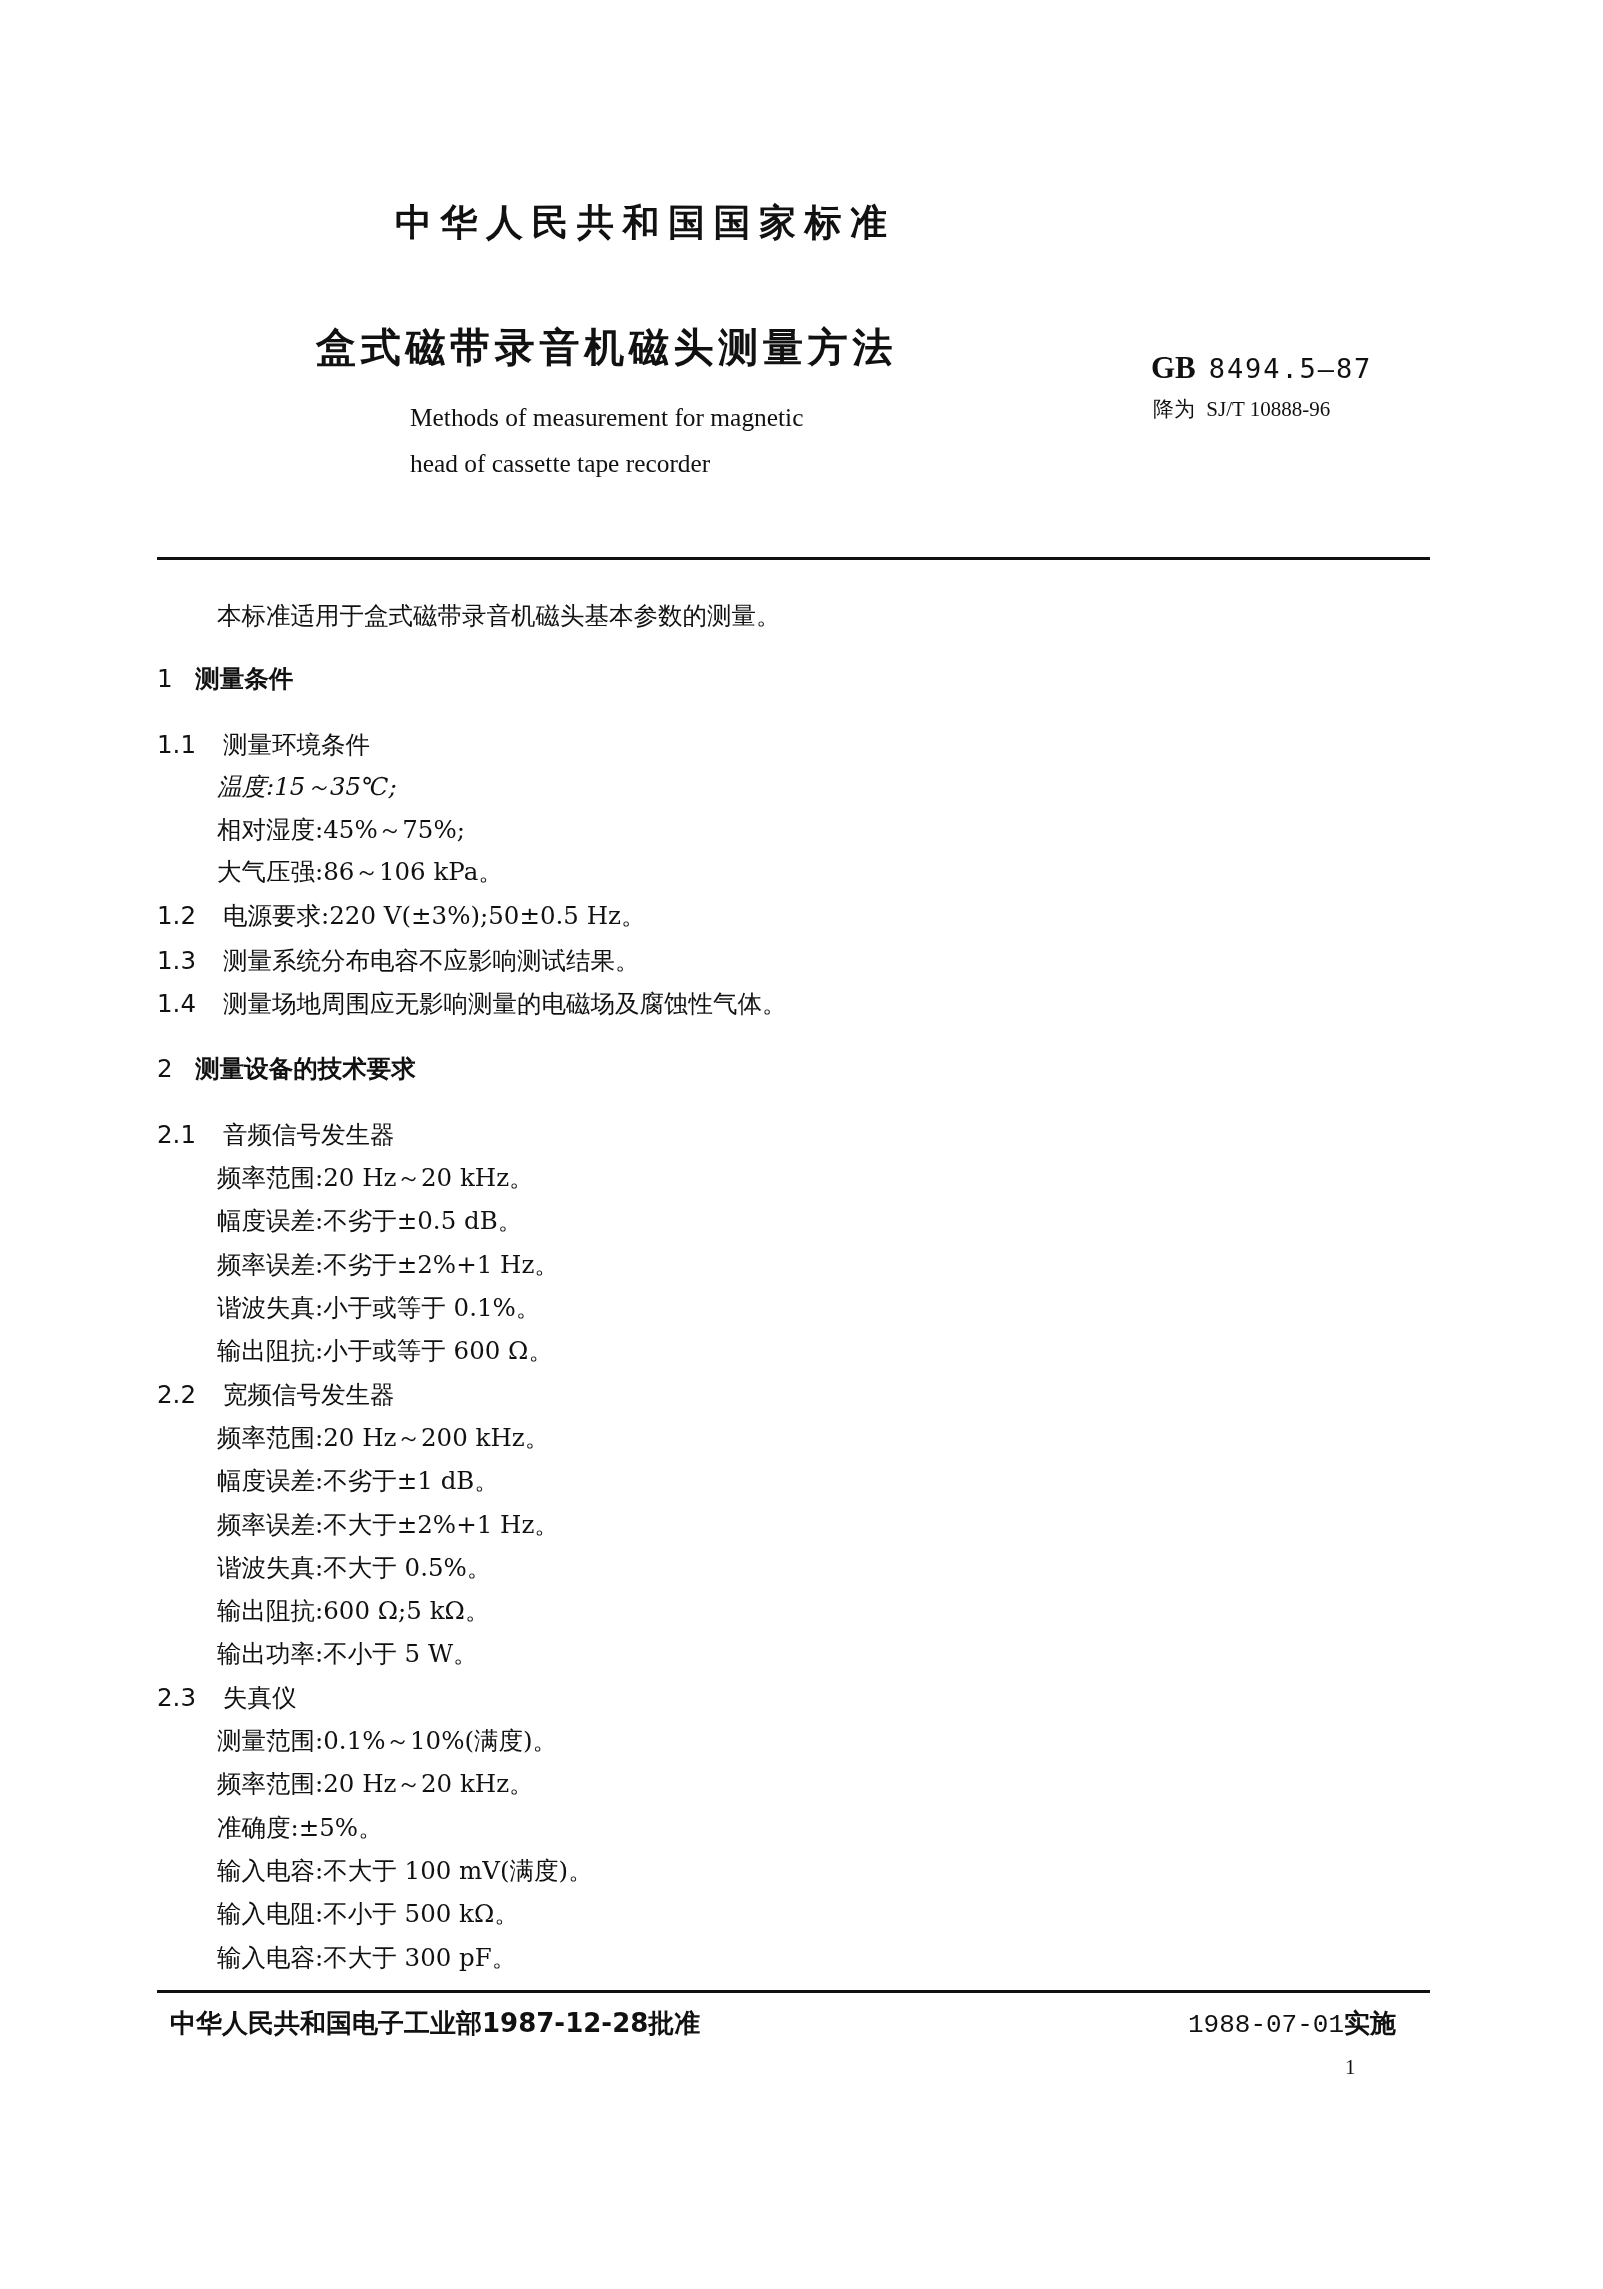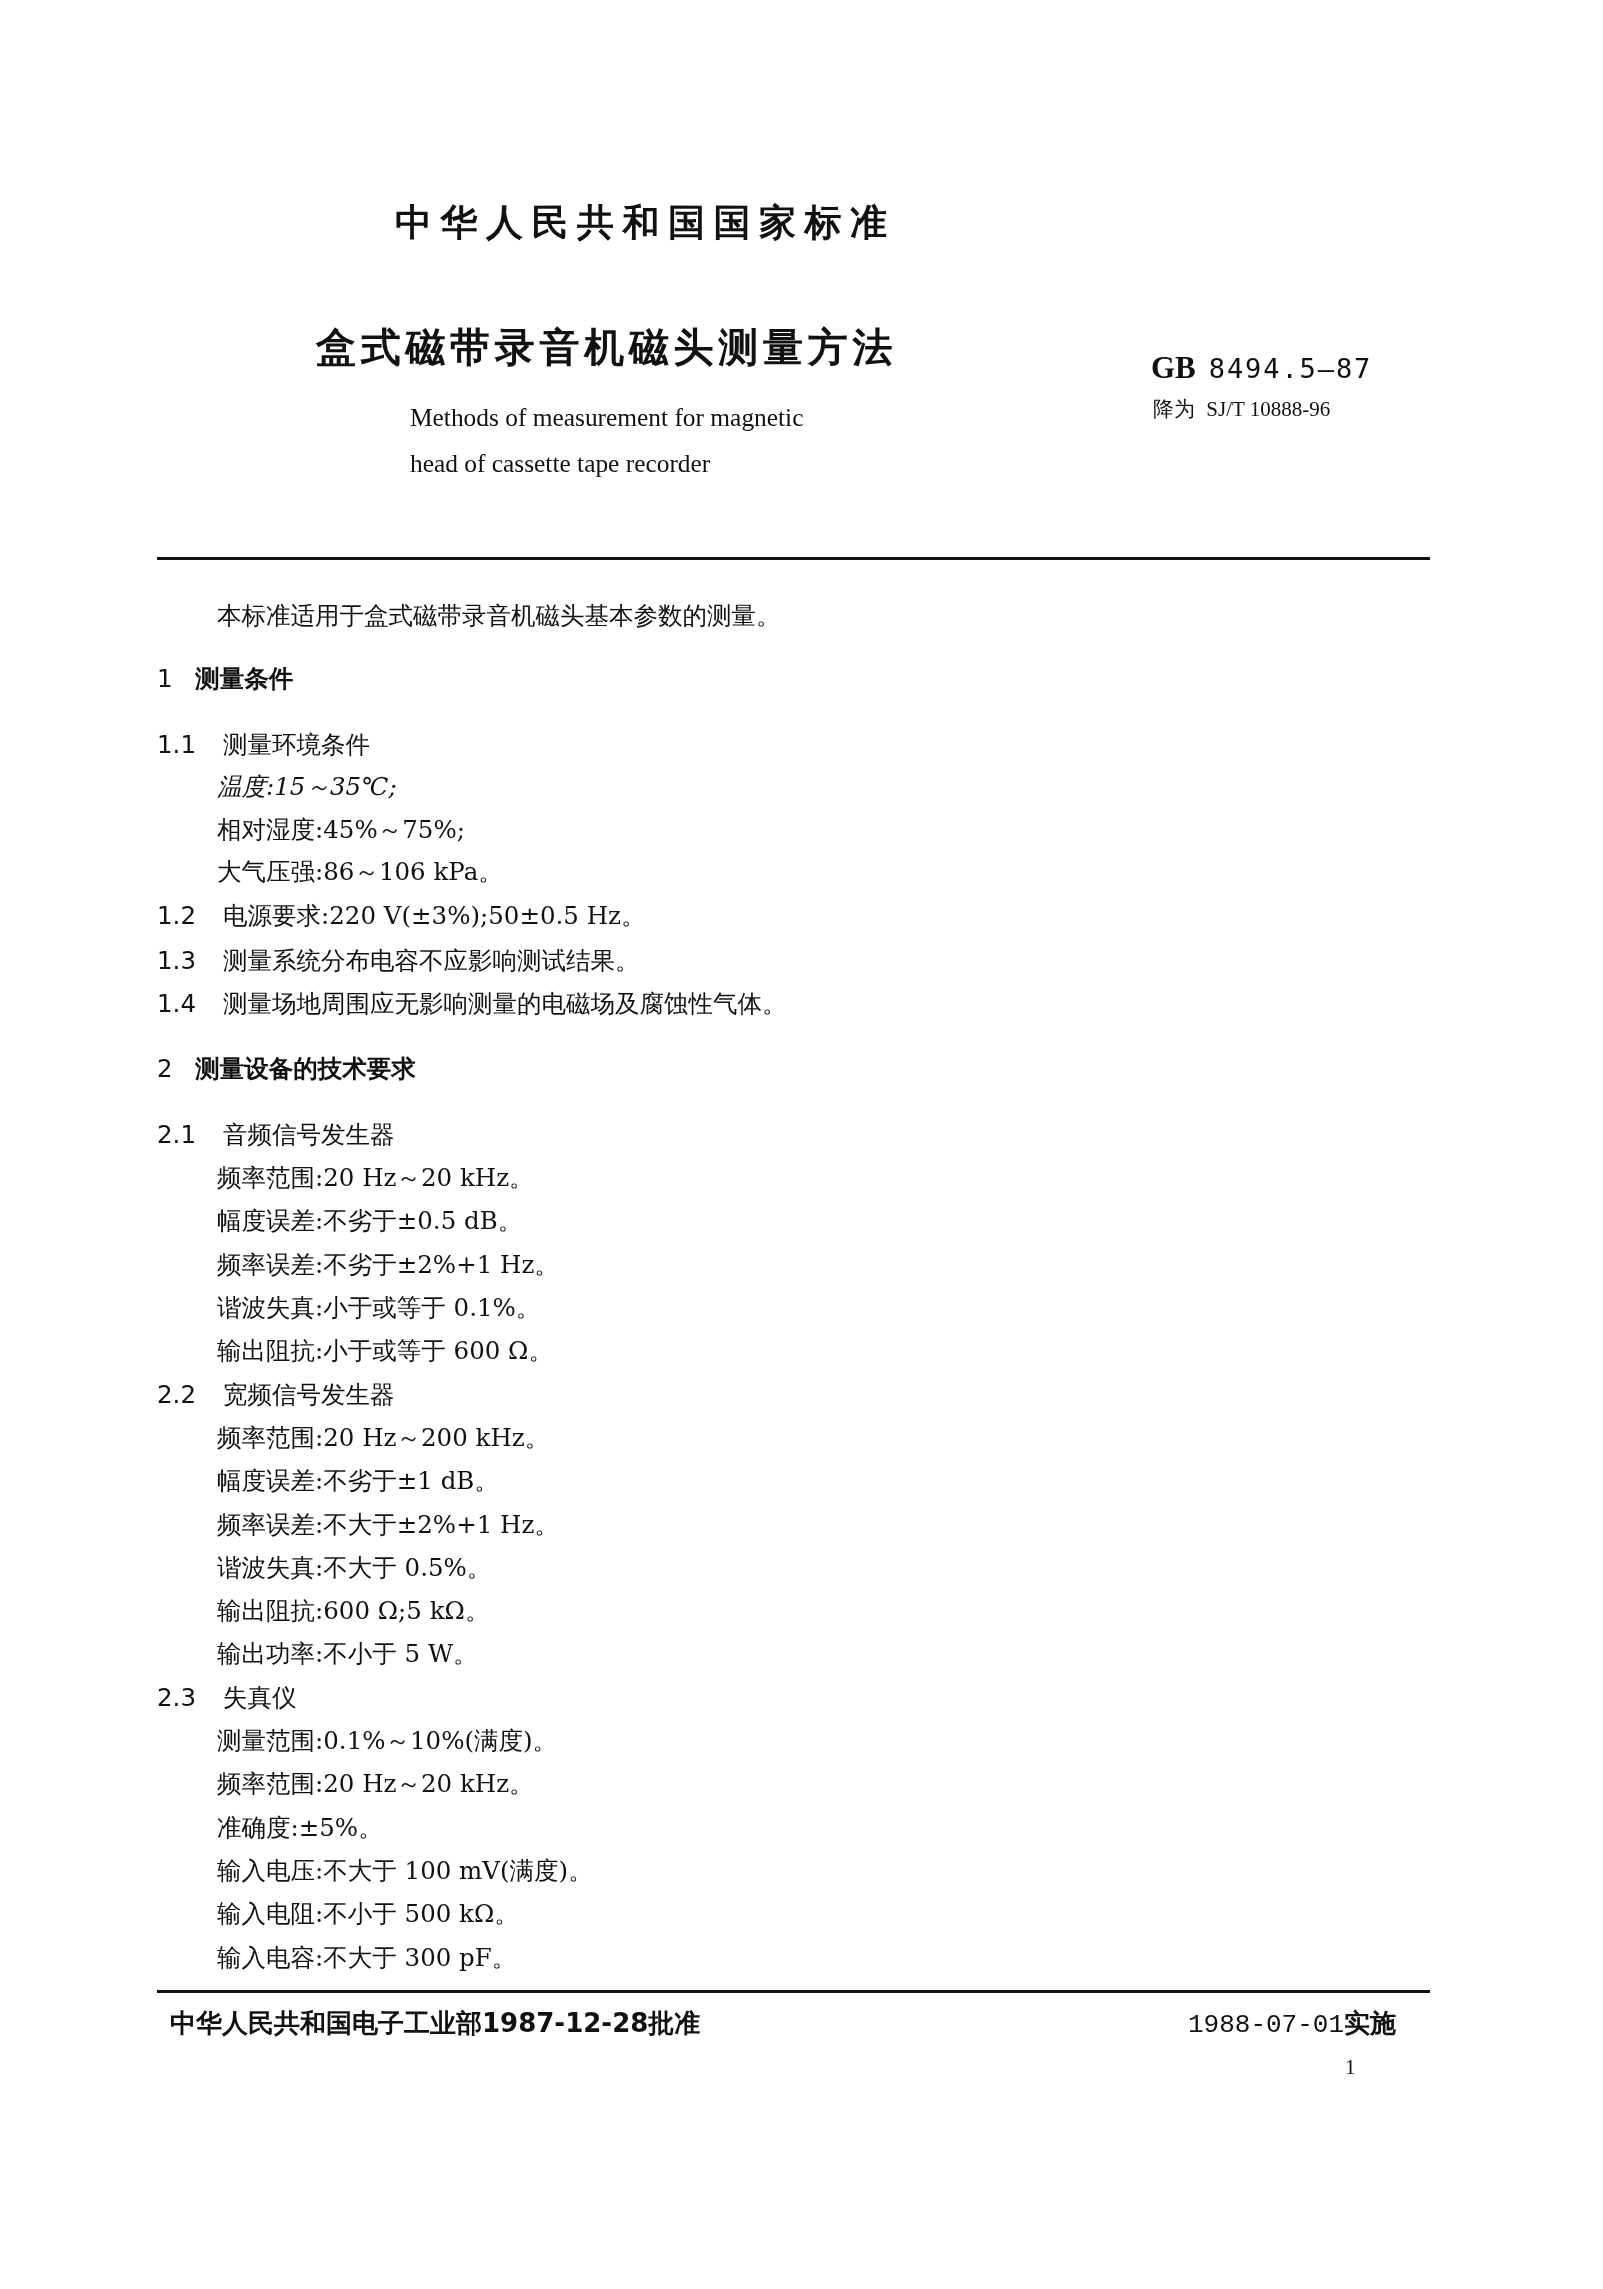--- a/index.html
+++ b/index.html
@@ -92,21 +92,21 @@
 <div class="abs item" style="top:1551px;">谐波失真:不大于 0.5%。</div>
 <div class="abs item" style="top:1594px;">输出阻抗:600 Ω;5 kΩ。</div>
 <div class="abs item" style="top:1637px;">输出功率:不小于 5 W。</div>
 
 <div class="abs sec" style="left:157px; top:1681px;">
   <span class="n">2.3</span><span>失真仪</span>
 </div>
 <div class="abs item" style="top:1724px;">测量范围:0.1%～10%(满度)。</div>
 <div class="abs item" style="top:1767px;">频率范围:20 Hz～20 kHz。</div>
 <div class="abs item" style="top:1811px;">准确度:±5%。</div>
-<div class="abs item" style="top:1854px;">输入电压:不大于 100 mV(满度)。</div>
+<div class="abs item" style="top:1854px;">输入电容:不大于 100 mV(满度)。</div>
 <div class="abs item" style="top:1897px;text-align:right;">输入电阻:不小于 500 kΩ。</div>
 <div class="abs item" style="top:1941px;">输入电容:不大于 300 pF。</div>
 
 <div class="rule rule-bottom"></div>
 
 <div class="abs footer-left">中华人民共和国电子工业部1987-12-28批准</div>
 <div class="abs footer-right">
   <span>1988-07-01</span><span class="b">实施</span>
 </div>
 <div class="abs page-num">1</div>

